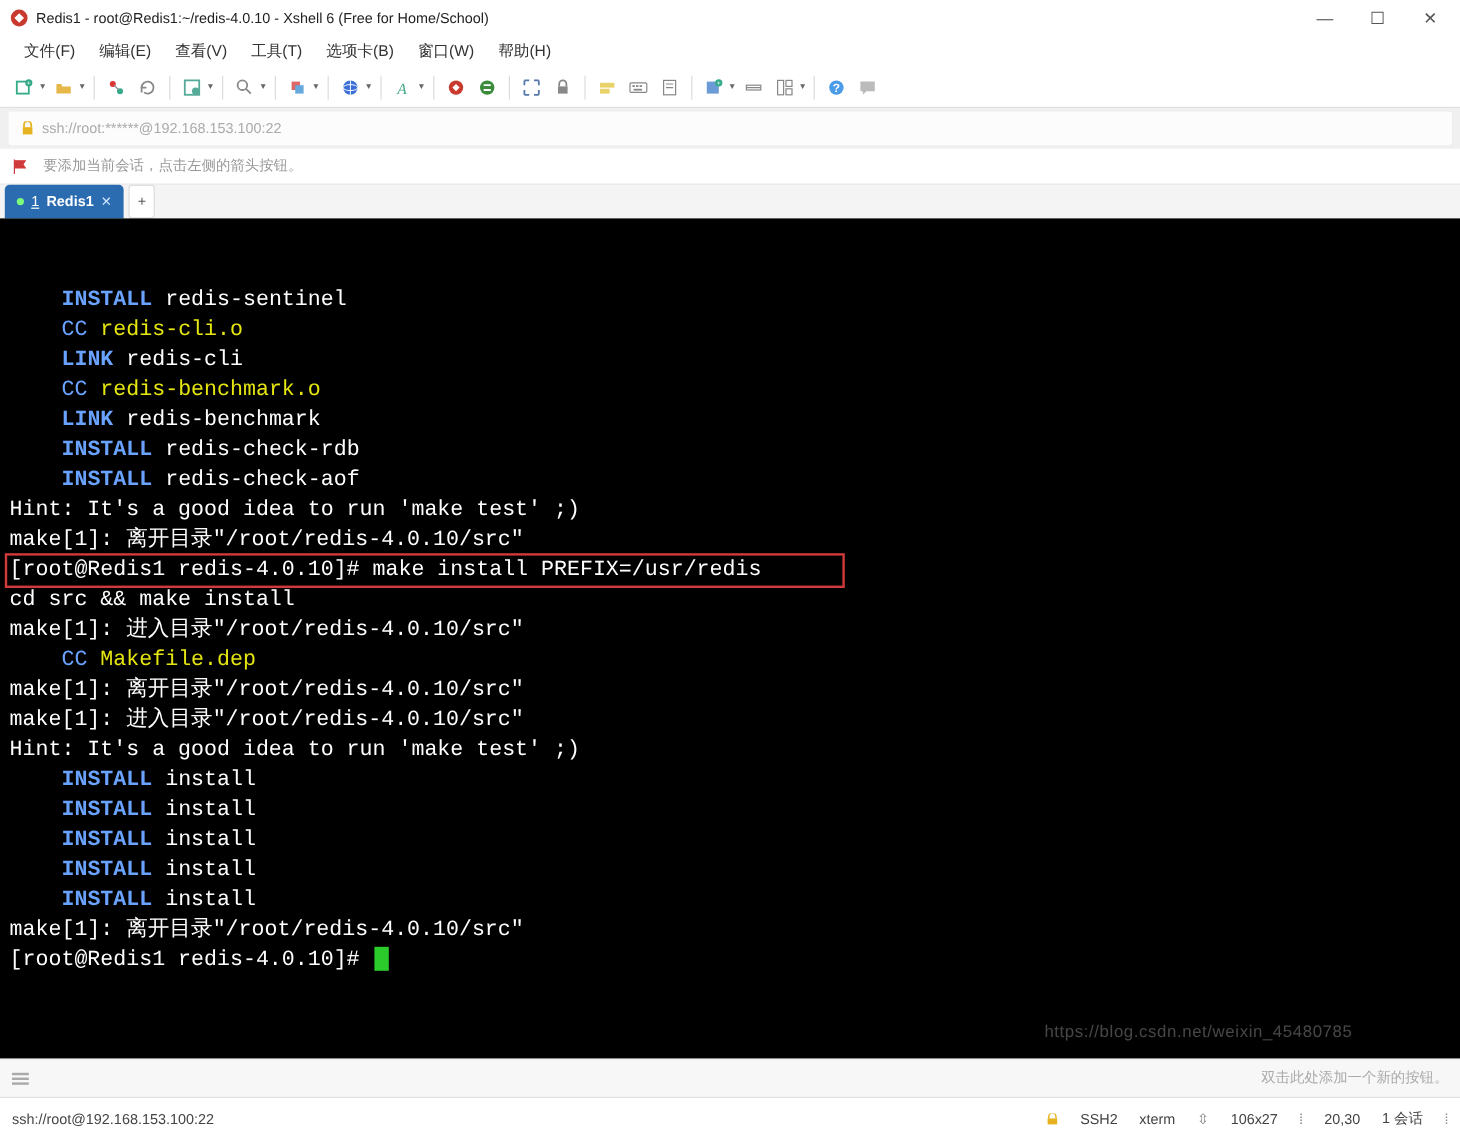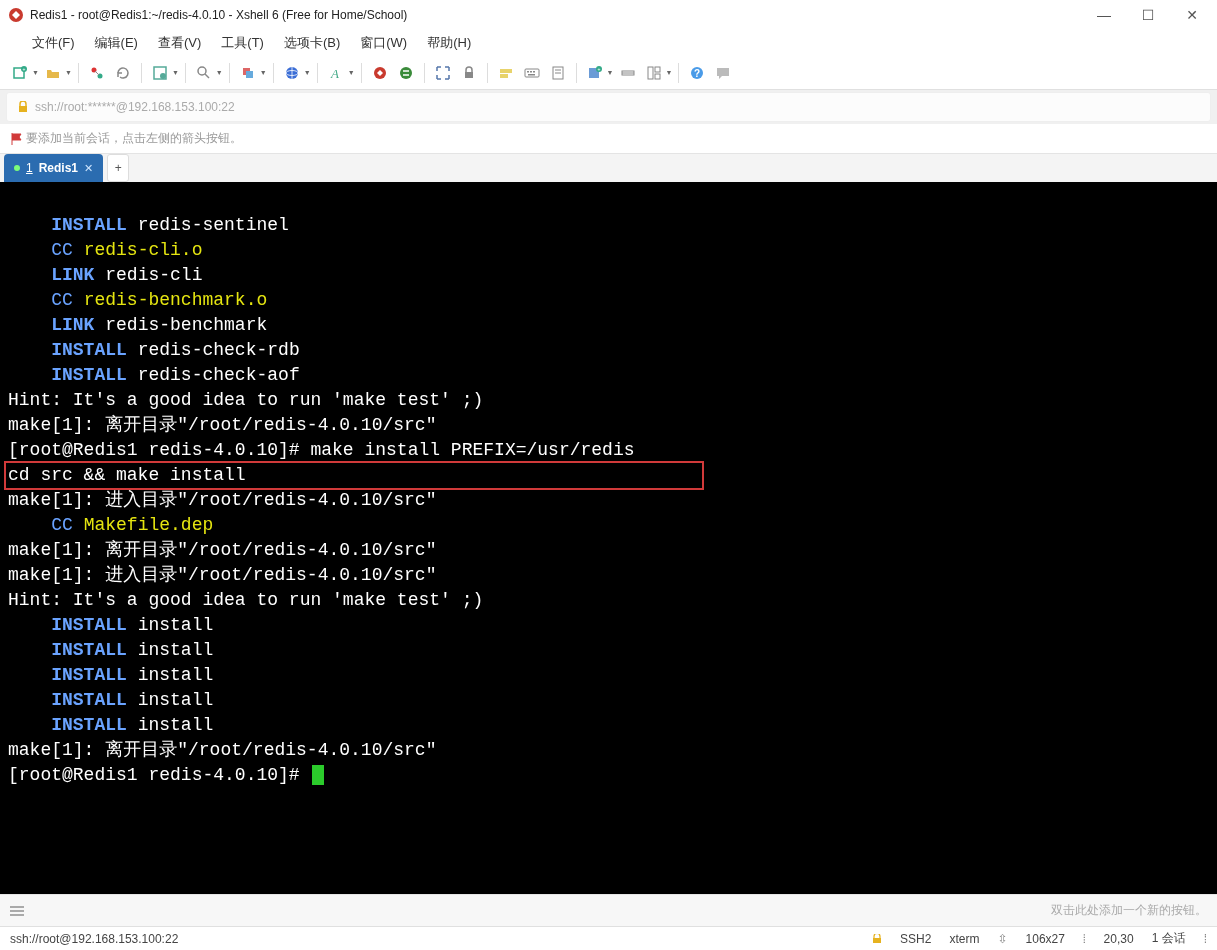--- a/index.html
+++ b/index.html
@@ -22,21 +22,21 @@
   background: #fff;
 }
 .icon-app { width: 16px; height: 16px; margin-right: 6px; }
 .title-text { font-size: 12px; color: #222; text-align: right; }
 .win-controls { margin-left: auto; display: flex; gap: 18px; align-items: center; color: #555; font-size: 14px; padding-right:4px;}
 .win-controls span { cursor: pointer; width:26px; text-align:center; }
 .menubar {
   height: 26px;
   display: flex;
   align-items: center;
-  padding: 0 24px;
+  padding: 0 12px;
   gap: 4px;
   background: #fff;
 }
 .menu-item { padding: 2px 8px; font-size: 13px; color: #333; cursor: pointer; }
 .toolbar {
   height: 34px;
   display: flex;
   align-items: center;
   padding: 0 8px;
   gap: 2px;
@@ -57,21 +57,21 @@
   margin: 2px 6px 2px 6px;
   border-radius: 3px;
   color: #aaa;
   text-align: right;
 }
 .sessionbar {
   height: 30px;
   display: flex;
   align-items: center;
   padding: 0 10px;
-  gap: 2px;
+  gap: 12px;
   background: #fff;
   color: #999;
   border-bottom: 1px solid #e4e4e4;
 }
 .tabstrip {
   height: 28px;
   display: flex;
   align-items: stretch;
   background: #f4f4f4;
   padding-left: 4px;
@@ -119,21 +119,21 @@
 .cursor {
   display:inline-block; width:12px; height:20px; background:#2bcb2b; vertical-align:middle; margin-left:2px;
 }
 .bottom-compose {
   height: 32px;
   display:flex; align-items:center; gap:10px; padding:0 10px; background:#f7f7f7; color:#aaa; border-top:1px solid #e5e5e5;justify-content:space-between;
 }
 .hamburger { display:flex; flex-direction:column; gap:2px; cursor:pointer; }
 .hamburger span { width:14px; height:2px; background:#aaa; }
 .statusbar {
-  height: 24px;
+  height: 36px;
   display:flex; align-items:center; padding:0 10px; gap:18px; background:#fff; color:#444; font-size:12px; border-top:1px solid #e0e0e0;
 }
 .statusbar .spacer { flex:1; }
 .lock-mini { color:#e6b21f; }
 .watermark {
   position:absolute; right:90px; bottom:10px; color:rgba(200,200,200,0.35); font-size:14px; font-family:Arial,sans-serif; letter-spacing:0.5px;
 }
 svg { display:block; }
 </style>
 </head>
@@ -341,20 +341,21 @@
   <div class="tab">
     <span class="dot"></span>
     <span style="text-decoration:underline;">1</span>
     <span style="font-weight:bold;">Redis1</span>
     <span class="close">✕</span>
   </div>
   <div class="tab-add">+</div>
 </div>
 
 <div class="terminal" id="terminal">
+  <div class="watermark">https://blog.csdn.net/weixin_45480785</div>
 <div><span>    </span><span class="term-install">INSTALL</span><span> </span><span class="term-white">redis-sentinel</span></div><div><span>    </span><span class="term-cc">CC</span><span> </span><span class="term-yellow">redis-cli.o</span></div><div><span>    </span><span class="term-link">LINK</span><span> </span><span class="term-white">redis-cli</span></div><div><span>    </span><span class="term-cc">CC</span><span> </span><span class="term-yellow">redis-benchmark.o</span></div><div><span>    </span><span class="term-link">LINK</span><span> </span><span class="term-white">redis-benchmark</span></div><div><span>    </span><span class="term-install">INSTALL</span><span> </span><span class="term-white">redis-check-rdb</span></div><div><span>    </span><span class="term-install">INSTALL</span><span> </span><span class="term-white">redis-check-aof</span></div><div><span></span></div><div><span class="term-dim">Hint: It's a good idea to run 'make test' ;)</span></div><div><span></span></div><div><span class="term-dim">make[1]: 离开目录"/root/redis-4.0.10/src"</span></div><div><span class="term-dim">[root@Redis1 redis-4.0.10]# make install PREFIX=/usr/redis</span></div><div><span class="term-dim">cd src &amp;&amp; make install</span></div><div><span class="term-dim">make[1]: 进入目录"/root/redis-4.0.10/src"</span></div><div><span>    </span><span class="term-cc">CC</span><span> </span><span class="term-yellow">Makefile.dep</span></div><div><span class="term-dim">make[1]: 离开目录"/root/redis-4.0.10/src"</span></div><div><span class="term-dim">make[1]: 进入目录"/root/redis-4.0.10/src"</span></div><div><span></span></div><div><span class="term-dim">Hint: It's a good idea to run 'make test' ;)</span></div><div><span></span></div><div><span>    </span><span class="term-install">INSTALL</span><span> </span><span class="term-white">install</span></div><div><span>    </span><span class="term-install">INSTALL</span><span> </span><span class="term-white">install</span></div><div><span>    </span><span class="term-install">INSTALL</span><span> </span><span class="term-white">install</span></div><div><span>    </span><span class="term-install">INSTALL</span><span> </span><span class="term-white">install</span></div><div><span>    </span><span class="term-install">INSTALL</span><span> </span><span class="term-white">install</span></div><div><span class="term-dim">make[1]: 离开目录"/root/redis-4.0.10/src"</span></div><div><span class="term-white">[root@Redis1 redis-4.0.10]# </span><span class="cursor"></span></div><div class="redbox" style="top: 279px; left: 4px; width: 700px; height: 29px;"></div></div>
 
 <div class="bottom-compose">
   <div class="hamburger">
       <span></span>
       <span></span>
       <span></span>
     </div>
   <span>双击此处添加一个新的按钮。</span>
 </div>

